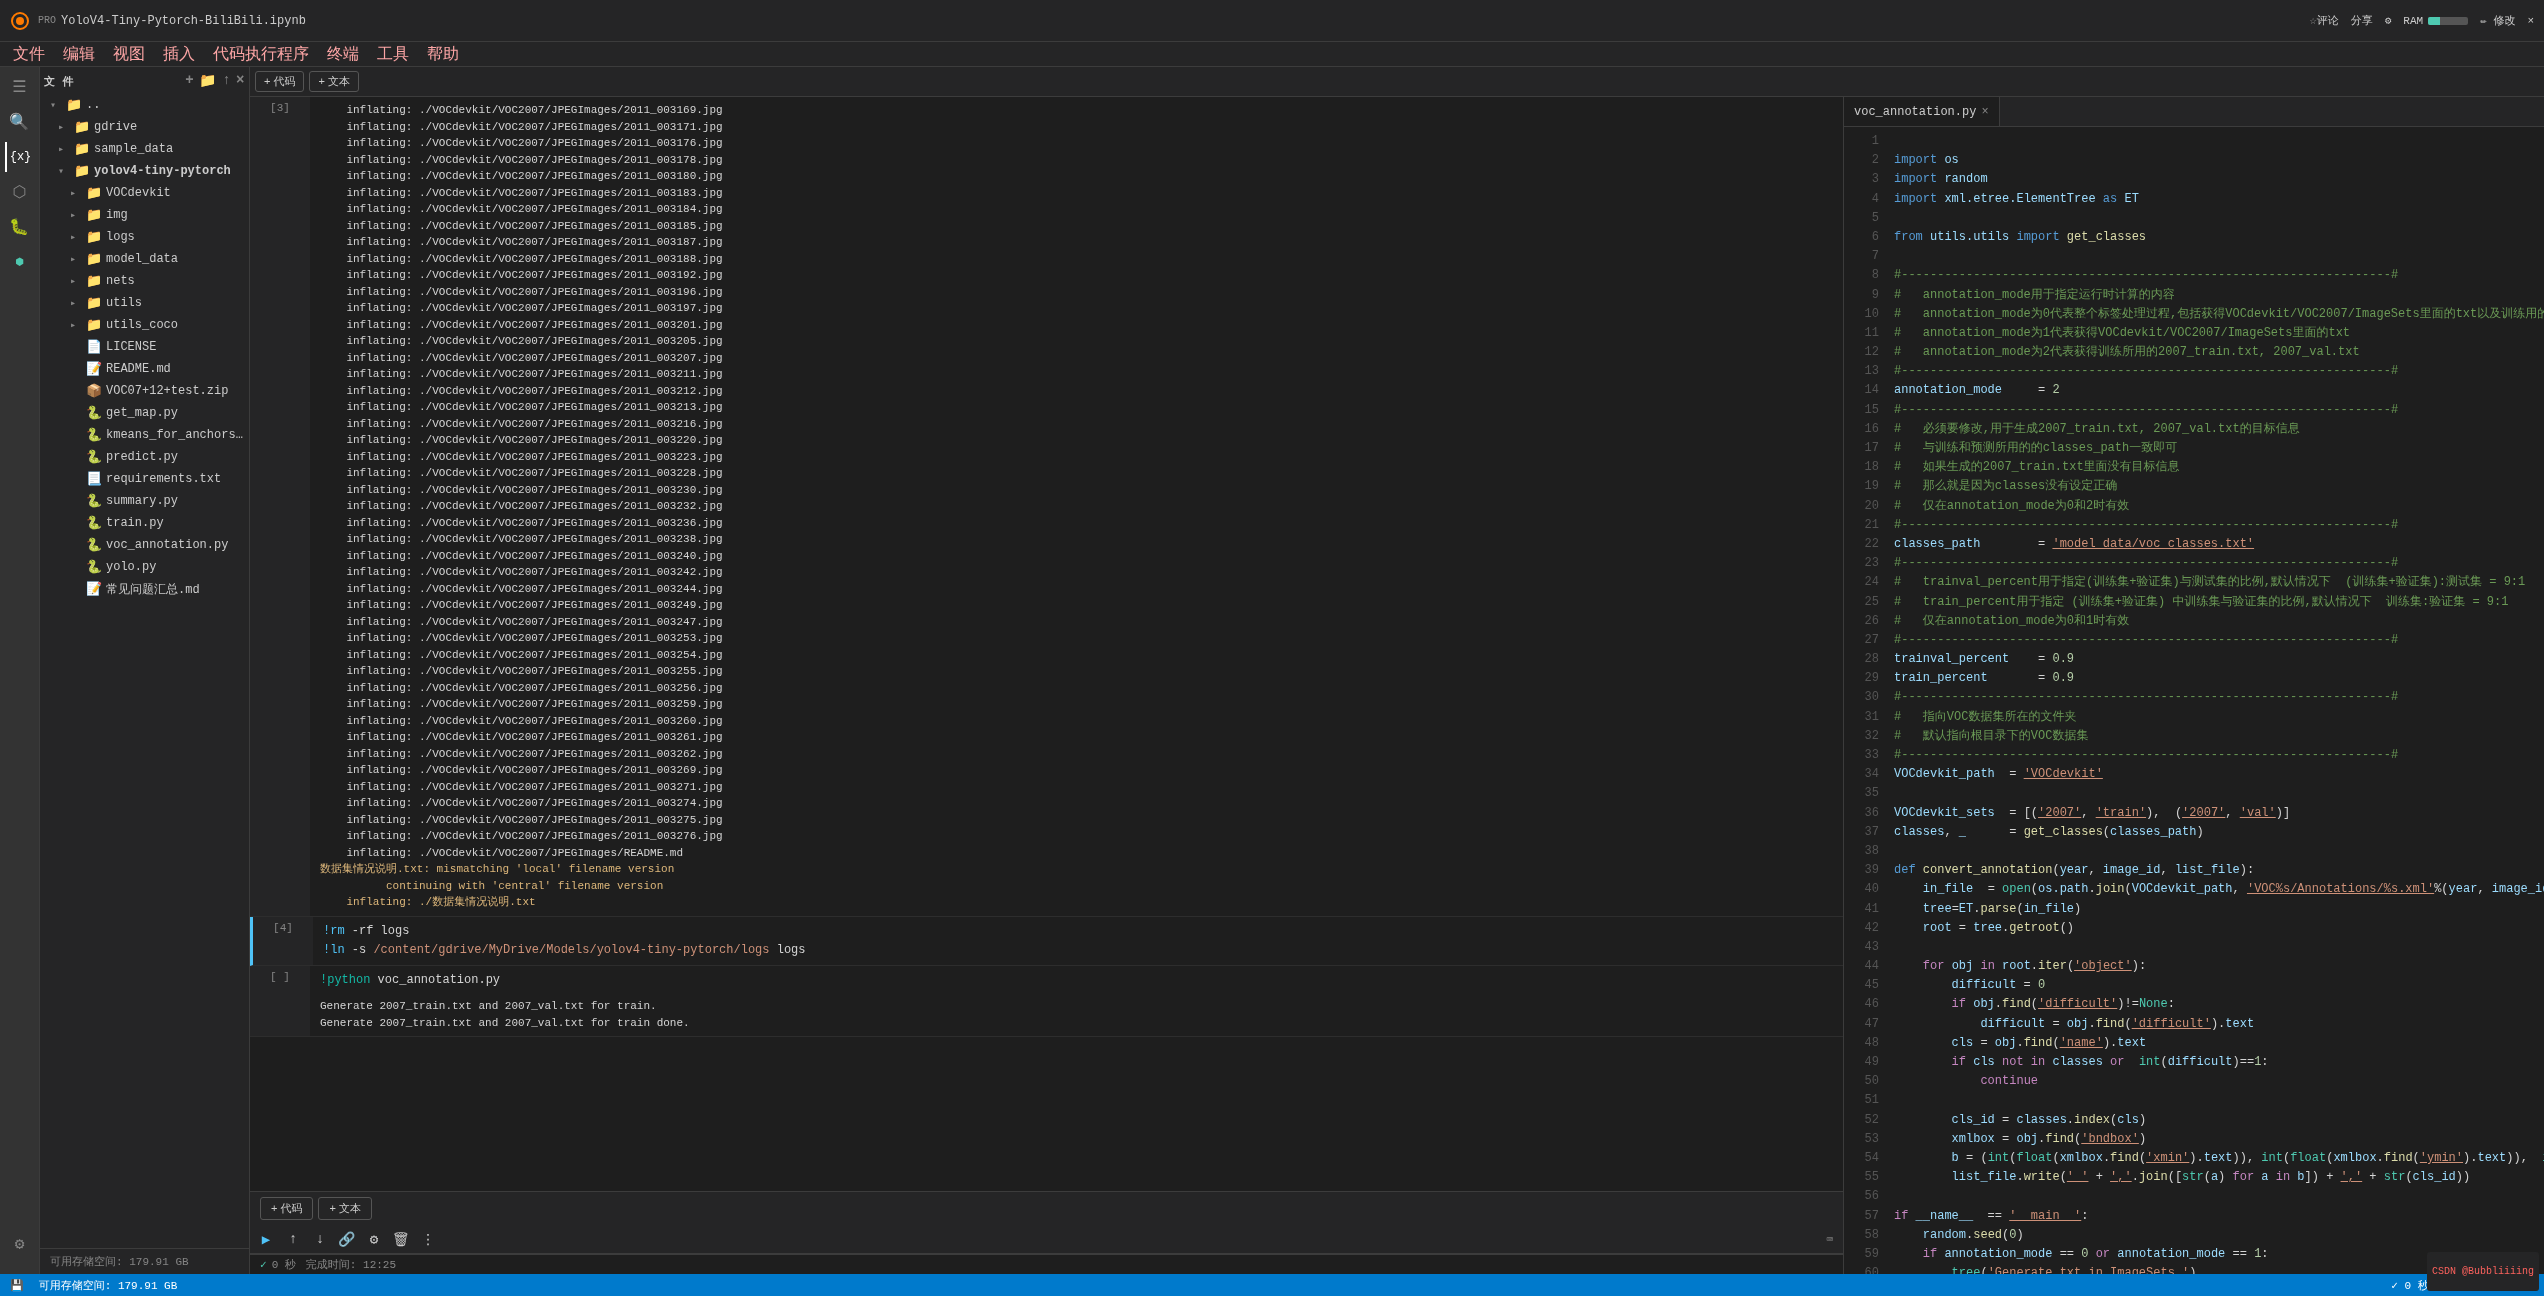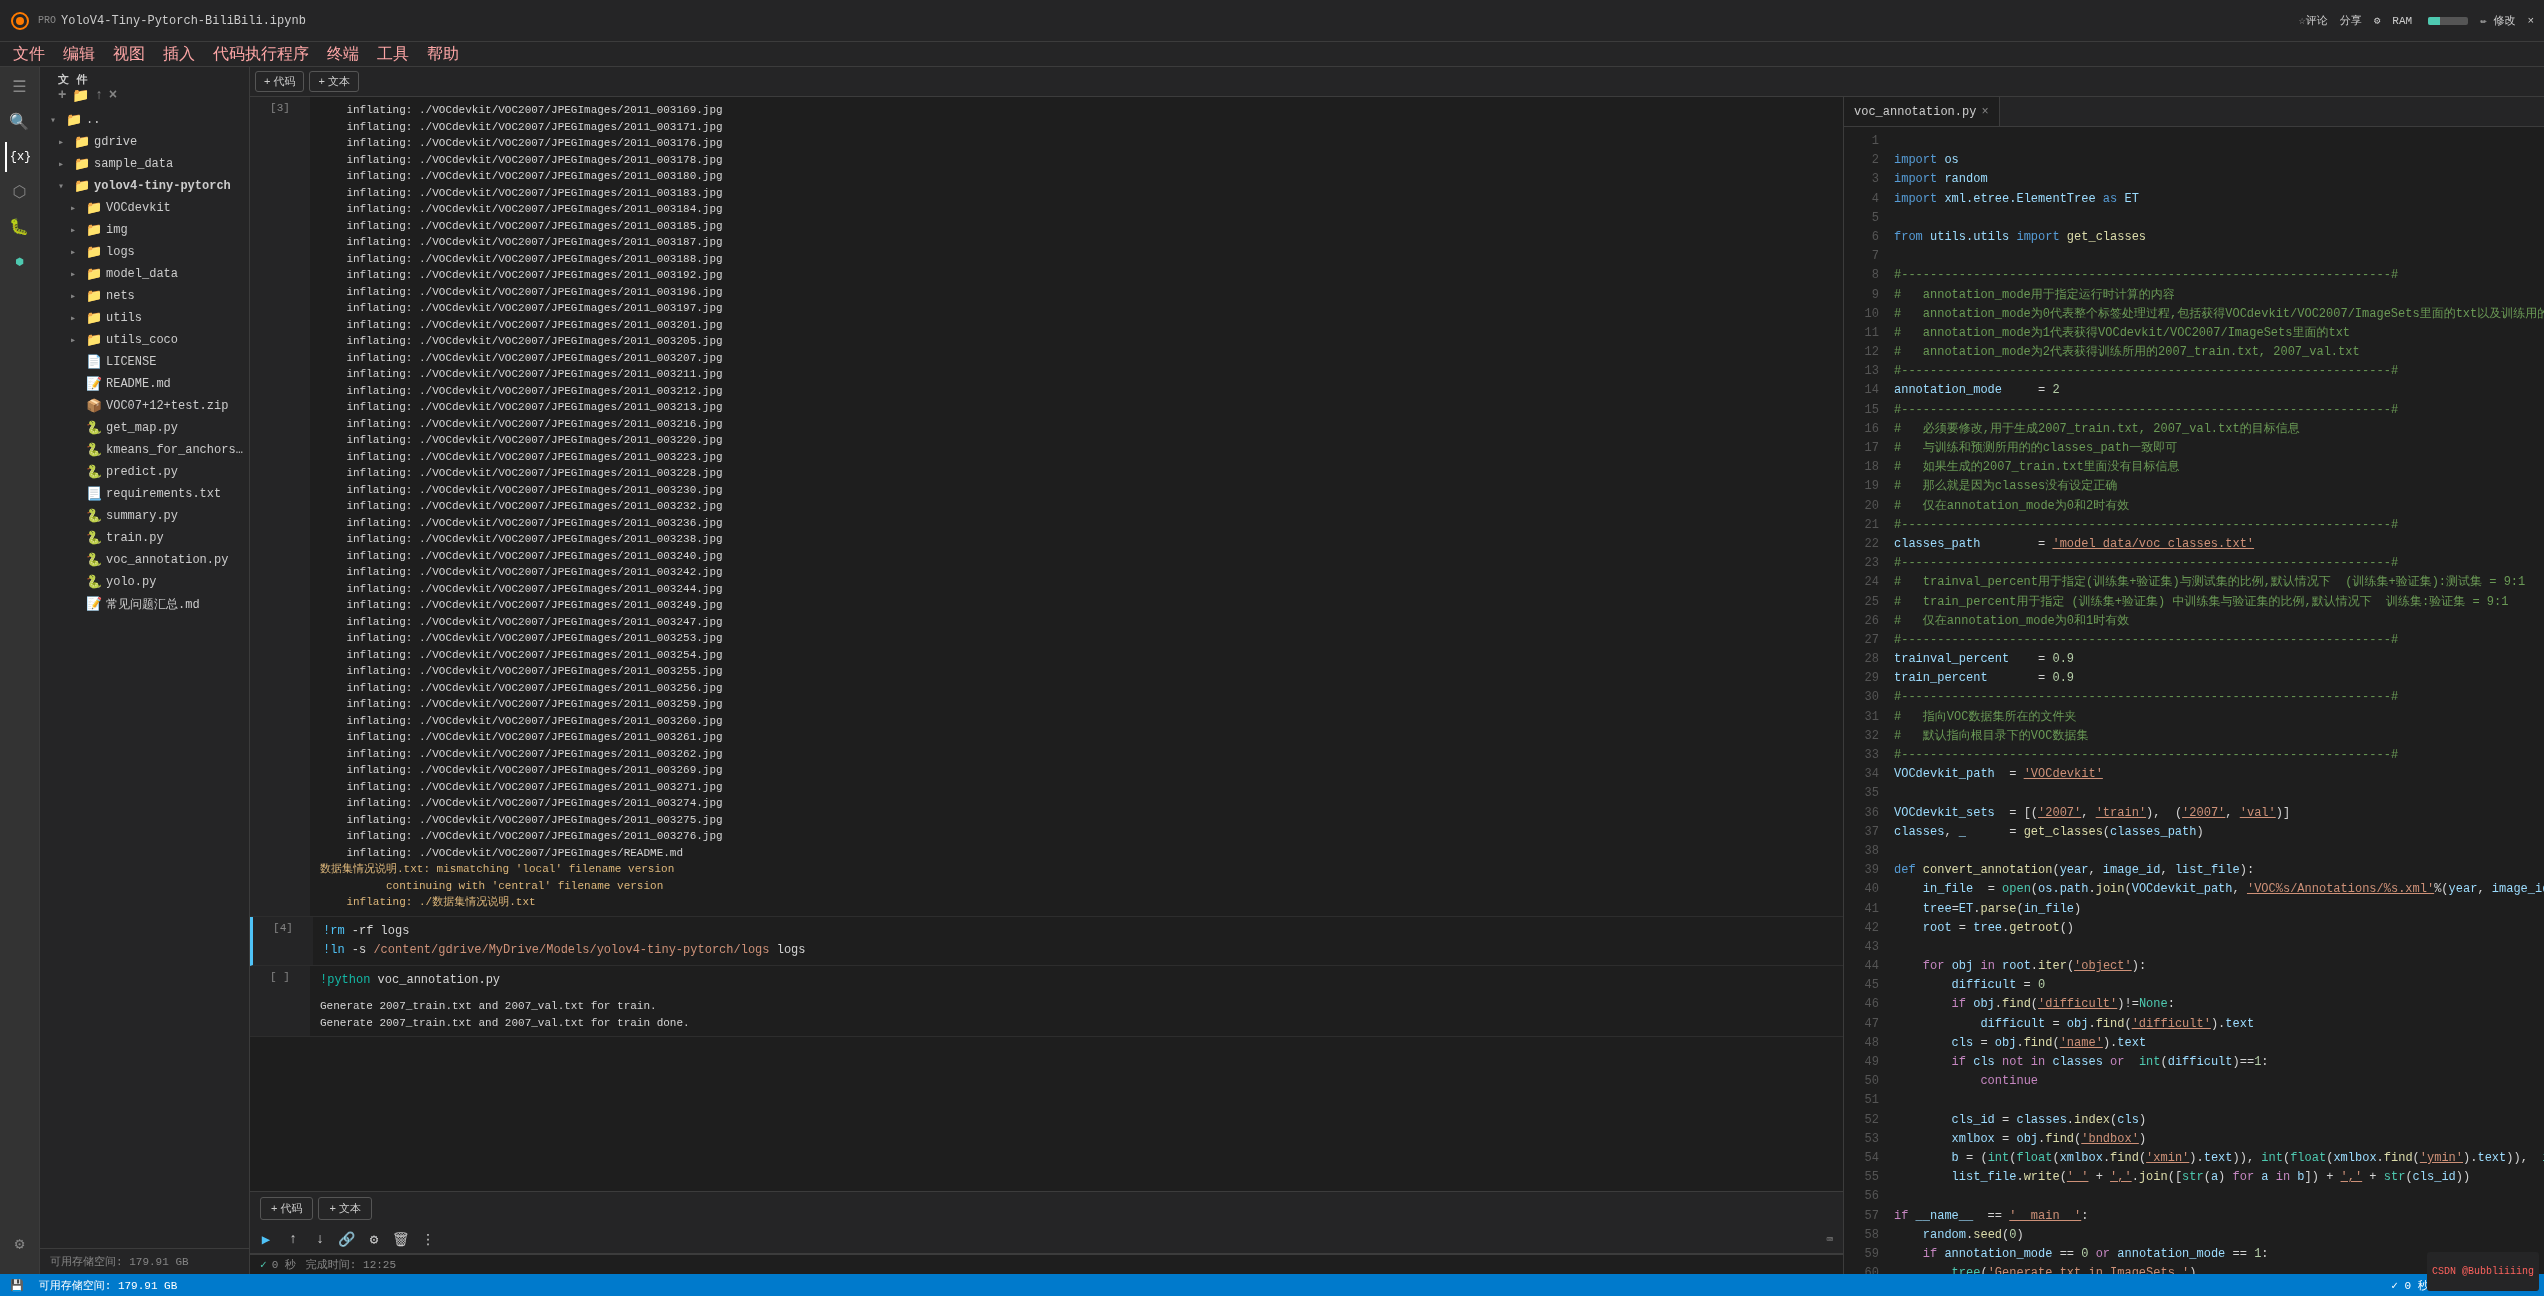--- a/index.html
+++ b/index.html
@@ -109,30 +109,29 @@
       width: 210px;
       background: #252526;
       flex-shrink: 0;
       border-right: 1px solid #3c3c3c;
       display: flex;
       flex-direction: column;
       overflow: hidden;
     }
     .sidebar-header {
       display: flex;
-      align-items: flex-start;
+      align-items: flex-end;
       justify-content: space-between;
-      padding: 5px 18px;
+      padding: 5px 4px;
       color: #cccccc;
       font-size: 11px;
       font-weight: bold;
       letter-spacing: 0.5px;
       text-transform: uppercase;
       flex-shrink: 0;
-      flex-direction: column;
     }
     .sidebar-header-actions {
       display: flex;
       gap: 5px;
     }
     .sidebar-header-action {
       cursor: pointer;
       color: #858585;
       font-size: 14px;
     }
@@ -379,21 +378,21 @@
     .bottom-bar-right {
       margin-left: auto;
       display: flex;
       gap: 15px;
     }
 
     
     .ram-indicator {
       display: flex;
       align-items: center;
-      gap: 16px;
+      gap: 5px;
       font-size: 11px;
       color: #cccccc;
     }
     .ram-bar {
       width: 40px;
       height: 8px;
       background: #555;
       border-radius: 2px;
       overflow: hidden;
     }

